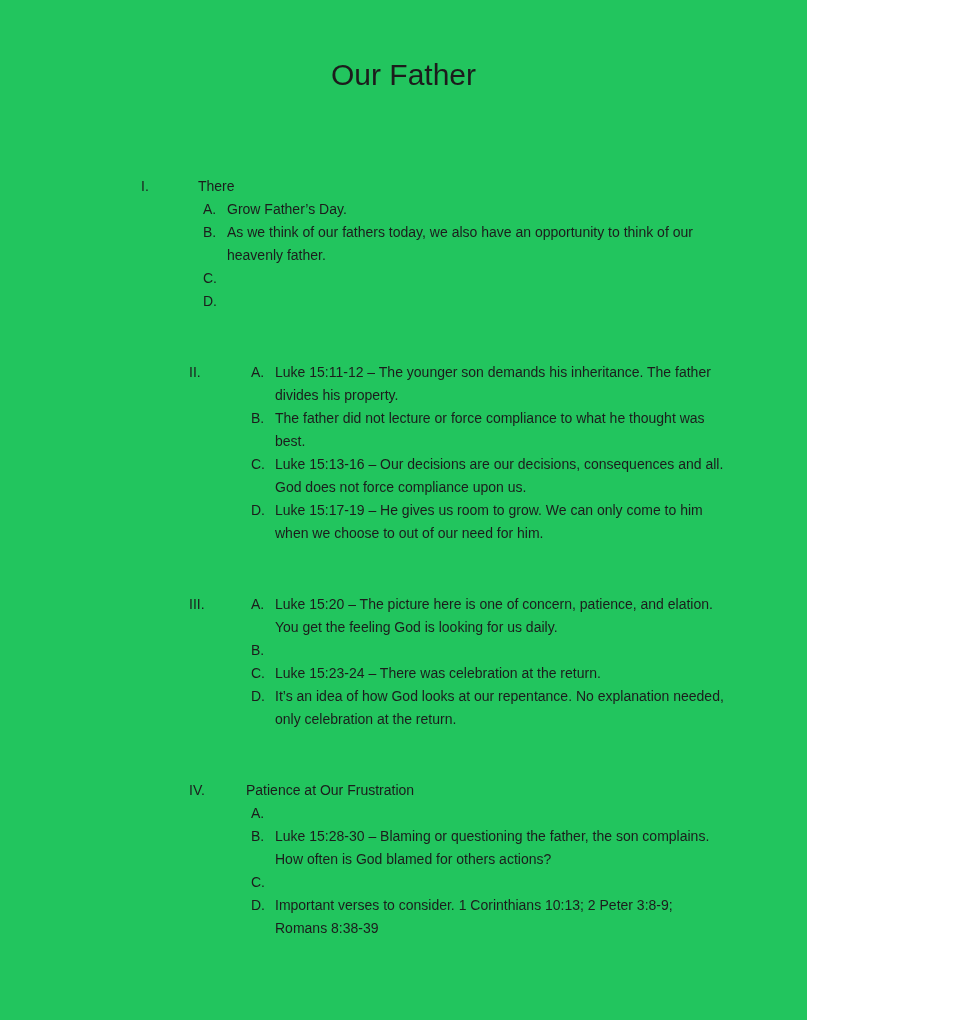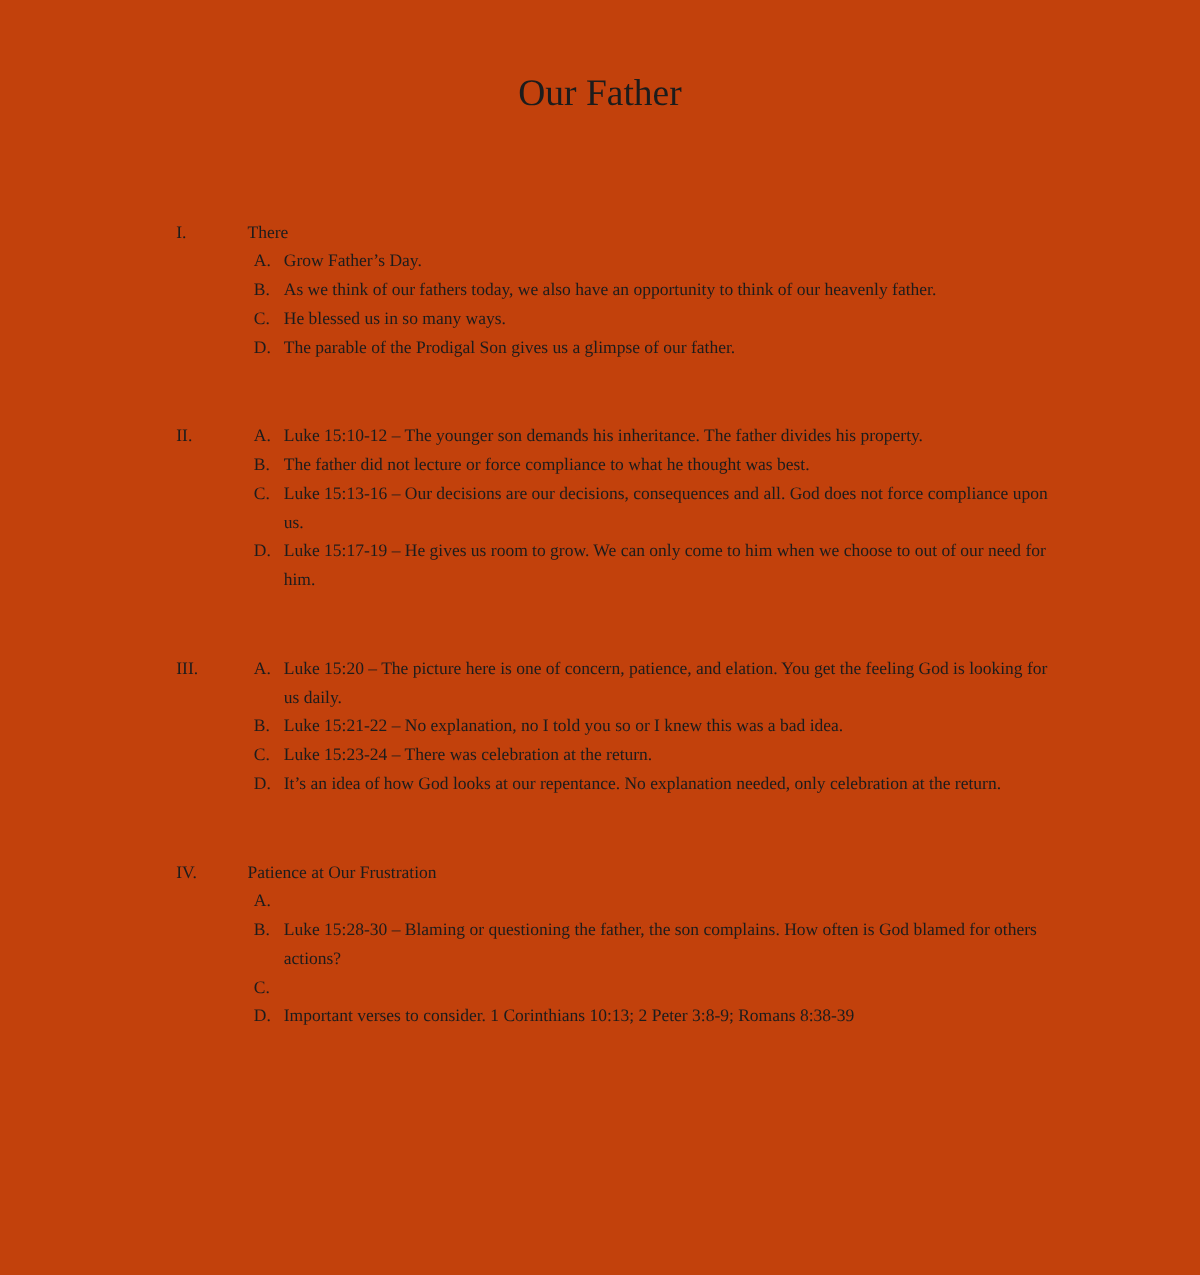--- a/index.html
+++ b/index.html
@@ -2,25 +2,25 @@
 <html><head>
 <meta charset="utf-8">
 <style>
   html, body {
     margin: 0;
     padding: 0;
     background: #ffffff;
   }
   .page {
     position: relative;
-    width: 960px;
+    width: 807px;
     height: 1020px;
-    background: #c2410c;
+    background: #22c55e;
     color: #1c1c1c;
-    font-family: Liberation Serif, serif;
+    font-family: Liberation Sans, sans-serif;
     overflow: hidden;
     box-sizing: border-box;
   }
   .doc-title {
     margin: 0;
     padding-top: 56px;
     text-align: center;
     font-size: 30px;
     font-weight: 400;
     line-height: 38px;
@@ -32,20 +32,21 @@
     padding-right: 80px;
     font-size: 14px;
     line-height: 23px;
   }
   .section {
     display: flex;
     align-items: flex-start;
   }
   .section + .section {
     margin-top: 48px;
+    margin-left: 48px;
   }
   .section-numeral {
     flex: none;
     width: 57px;
   }
   .section-body {
     flex: 1 1 auto;
     min-width: 0;
   }
   .section-heading {
@@ -84,38 +85,36 @@
     <span class="item-text">Grow Father’s Day.</span>
   </li>
 
   <li class="item">
     <span class="item-letter">B.</span>
     <span class="item-text">As we think of our fathers today, we also have an opportunity to think of our heavenly father.</span>
   </li>
 
   <li class="item">
     <span class="item-letter">C.</span>
-    <span class="item-text">He blessed us in so many ways.</span>
   </li>
 
   <li class="item">
     <span class="item-letter">D.</span>
-    <span class="item-text">The parable of the Prodigal Son gives us a glimpse of our father.</span>
   </li>
 </ul>
     </div>
   </div>
 
   <div class="section">
     <div class="section-numeral">II.</div>
     <div class="section-body">
       <ul class="section-items">
   <li class="item">
     <span class="item-letter">A.</span>
-    <span class="item-text">Luke 15:10-12 – The younger son demands his inheritance. The father divides his property.</span>
+    <span class="item-text">Luke 15:11-12 – The younger son demands his inheritance. The father divides his property.</span>
   </li>
 
   <li class="item">
     <span class="item-letter">B.</span>
     <span class="item-text">The father did not lecture or force compliance to what he thought was best.</span>
   </li>
 
   <li class="item">
     <span class="item-letter">C.</span>
     <span class="item-text">Luke 15:13-16 – Our decisions are our decisions, consequences and all. God does not force compliance upon us.</span>
@@ -133,21 +132,20 @@
     <div class="section-numeral">III.</div>
     <div class="section-body">
       <ul class="section-items">
   <li class="item">
     <span class="item-letter">A.</span>
     <span class="item-text">Luke 15:20 – The picture here is one of concern, patience, and elation. You get the feeling God is looking for us daily.</span>
   </li>
 
   <li class="item">
     <span class="item-letter">B.</span>
-    <span class="item-text">Luke 15:21-22 – No explanation, no I told you so or I knew this was a bad idea.</span>
   </li>
 
   <li class="item">
     <span class="item-letter">C.</span>
     <span class="item-text">Luke 15:23-24 – There was celebration at the return.</span>
   </li>
 
   <li class="item">
     <span class="item-letter">D.</span>
     <span class="item-text">It’s an idea of how God looks at our repentance. No explanation needed, only celebration at the return.</span>

